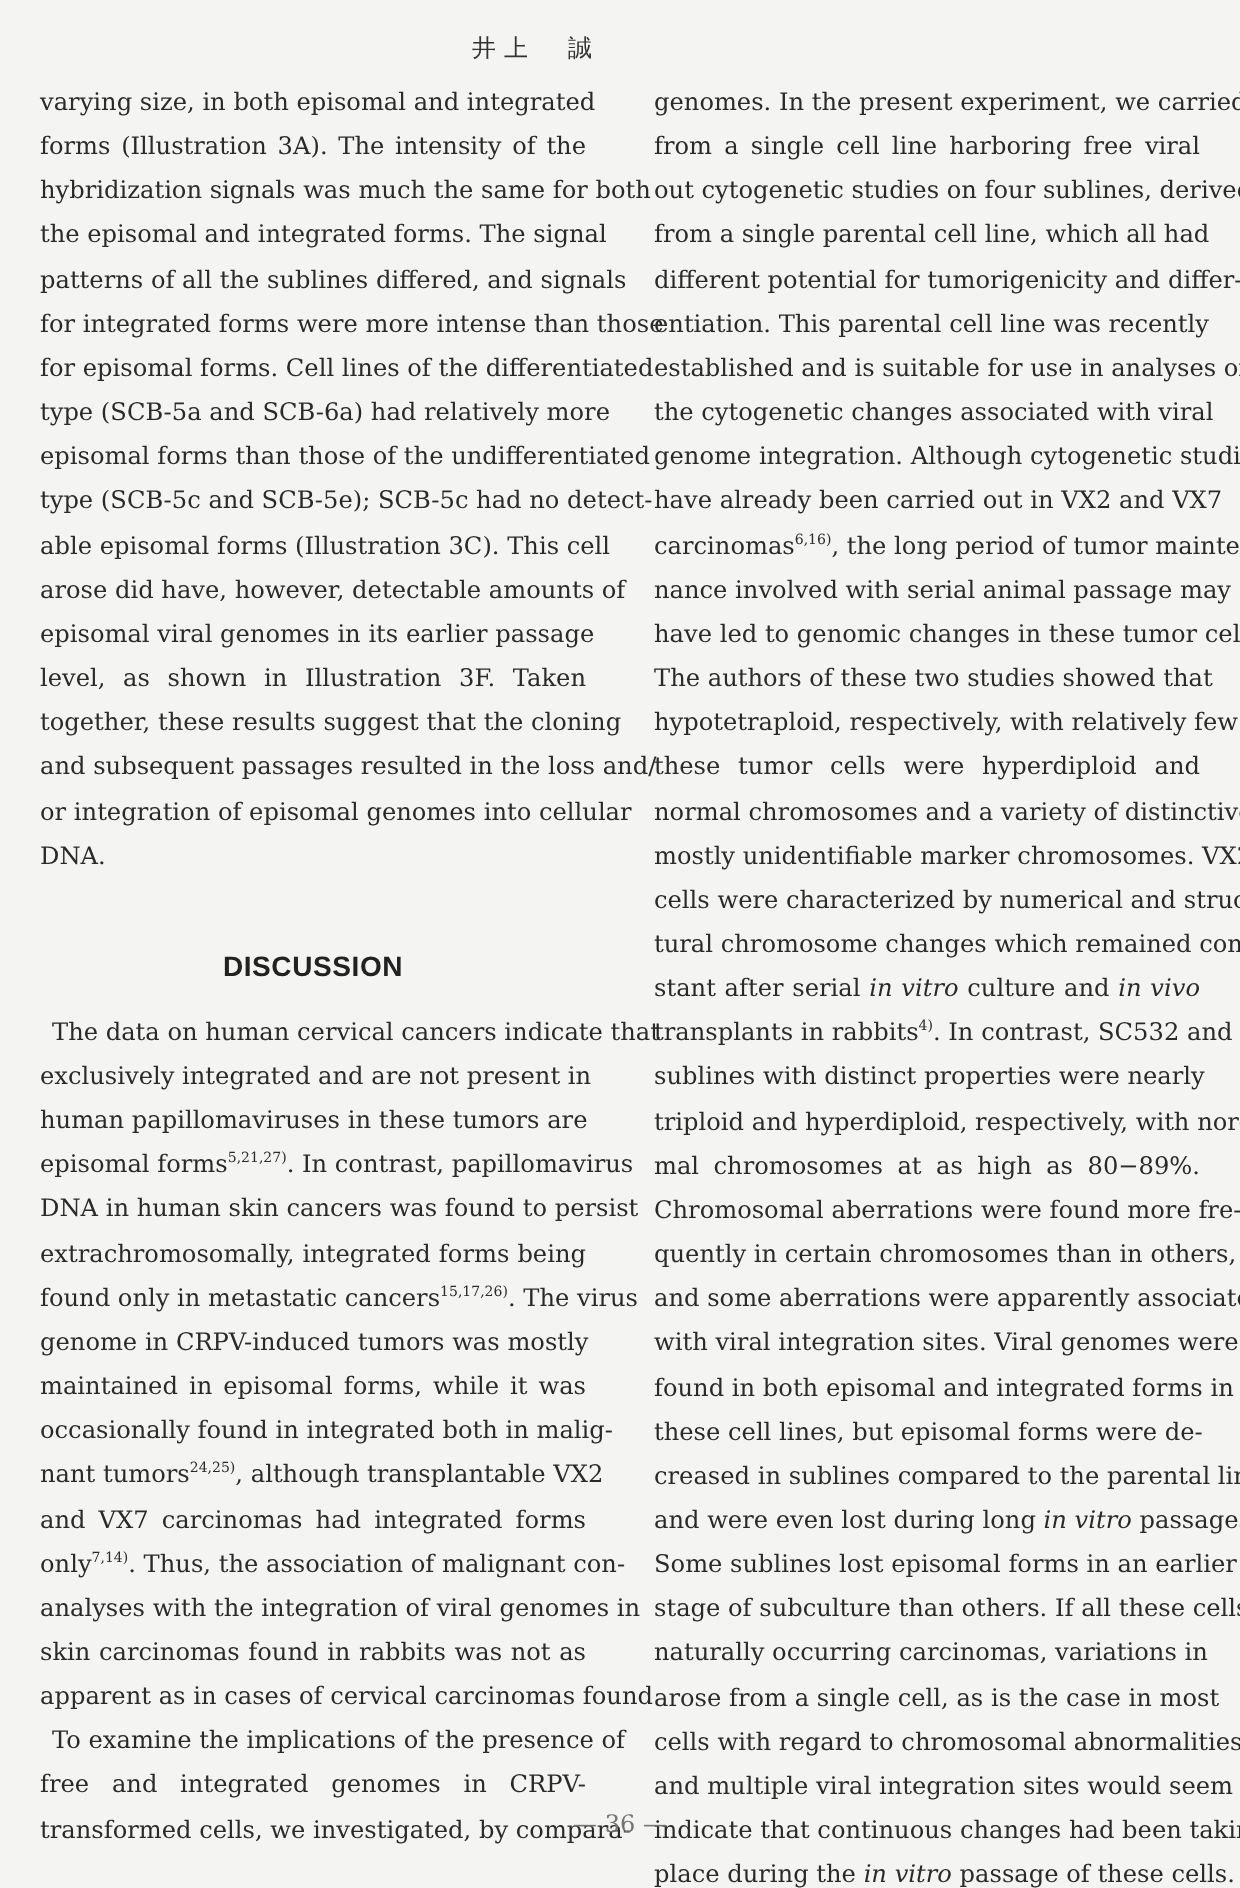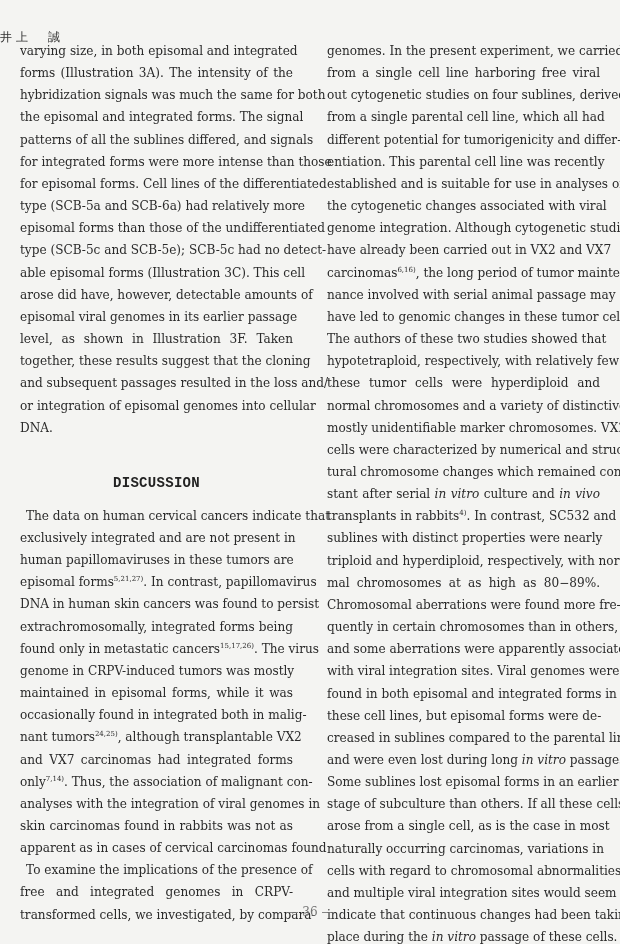--- a/index.html
+++ b/index.html
@@ -4,37 +4,37 @@
 <style>
   html, body { margin: 0; padding: 0; }
   body {
     width: 620px; height: 944px; overflow: hidden;
     background: #f4f4f2;
     font-family: "DejaVu Serif", "Liberation Serif", serif;
     color: #2a2a2a;
     position: relative;
   }
   .running-head {
-    position: absolute; top: 29px; left: 0; width: 536px;
-    text-align: left; font-size: 12px; letter-spacing: 4px; color: #333;
+    position: absolute; top: 16px; left: 0; width: 536px;
+    text-align: center; font-size: 12px; letter-spacing: 4px; color: #333;
   }
   .col {
     position: absolute; top: 40px; width: 273px;
     font-size: 12.1px; line-height: 22.15px;
   }
   .col.left { left: 20px; }
   .col.right { left: 327px; }
   .col p { margin: 0; text-align: justify; }
   .line { display: block; text-align: justify; text-align-last: justify; white-space: nowrap; }
   .line.last { text-align-last: left; }
   .indent { text-indent: 6px; }
   sup { font-size: 7px; line-height: 0; vertical-align: 5px; }
   i { font-style: italic; }
   .section-heading {
-    font-family: Liberation Mono, monospace;
+    font-family: Liberation Sans, sans-serif;
     font-size: 14px; text-align: center; letter-spacing: 0.3px;
     margin: 0; height: 44px; line-height: 44px; padding-top: 22px;
     color: #222;
   }
   .folio {
     position: absolute; top: 905px; left: 0; width: 620px;
     text-align: center; font-size: 12px; color: #737373;
   }
 </style>
 </head>
@@ -123,22 +123,22 @@
     <span class="line">Chromosomal aberrations were found more fre-</span>
     <span class="line">quently in certain chromosomes than in others,</span>
     <span class="line">and some aberrations were apparently associated</span>
     <span class="line">with viral integration sites. Viral genomes were</span>
     <span class="line">found in both episomal and integrated forms in all</span>
     <span class="line">these cell lines, but episomal forms were de-</span>
     <span class="line">creased in sublines compared to the parental line,</span>
     <span class="line"><span>and were even lost during long </span><i>in vitro</i><span> passages;</span></span>
     <span class="line">Some sublines lost episomal forms in an earlier</span>
     <span class="line">stage of subculture than others. If all these cells</span>
+    <span class="line">naturally occurring carcinomas, variations in</span>
     <span class="line">arose from a single cell, as is the case in most</span>
-    <span class="line">naturally occurring carcinomas, variations in</span>
     <span class="line">cells with regard to chromosomal abnormalities</span>
     <span class="line">and multiple viral integration sites would seem to</span>
     <span class="line">indicate that continuous changes had been taking</span>
     <span class="line last"><span>place during the </span><i>in vitro</i><span> passage of these cells.</span></span>
   </p>
 
 </div>
 
 <div class="folio">— 36 —</div>
 

